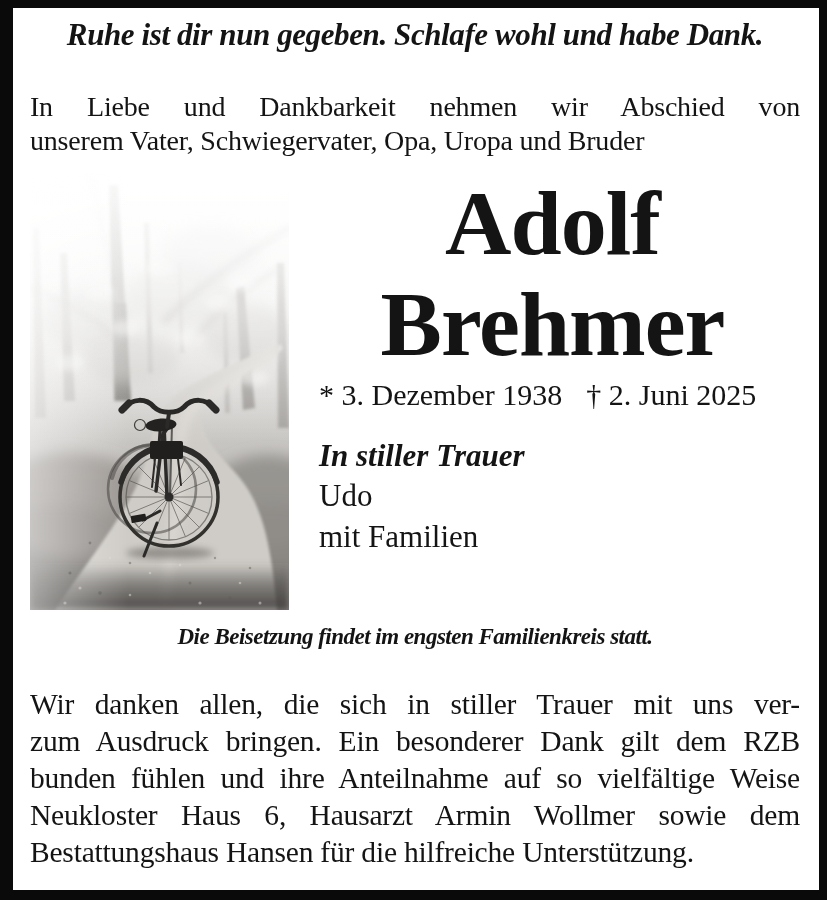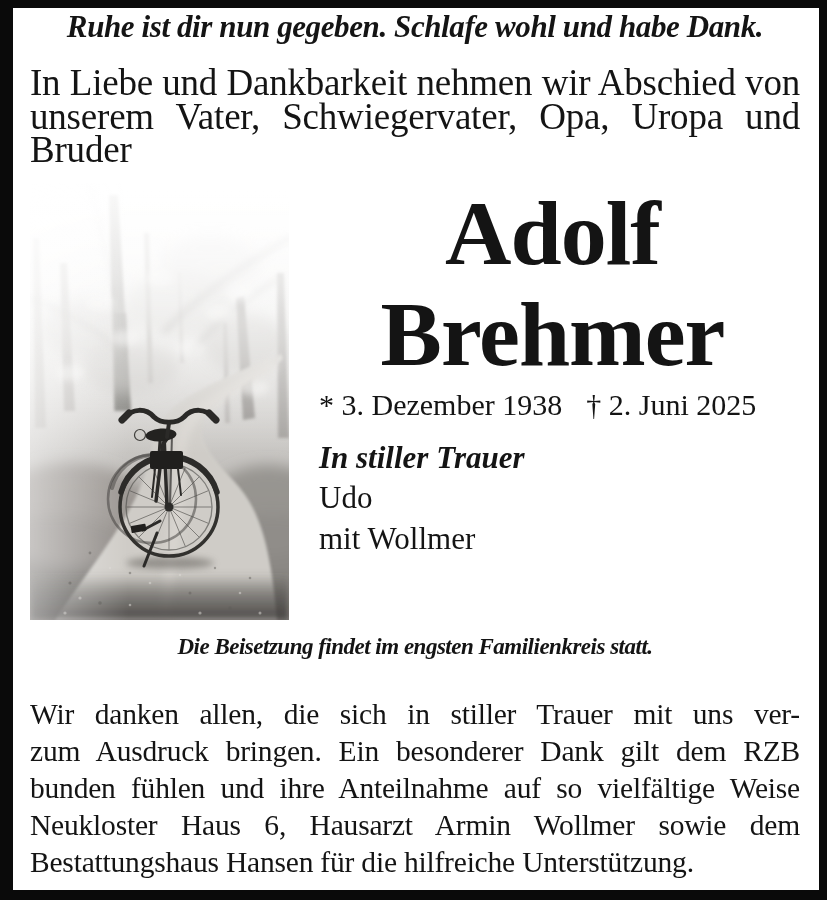--- a/index.html
+++ b/index.html
@@ -10,43 +10,43 @@
     background:#ffffff;
     border:8px solid #0a0a0a;
     border-left-width:13px;
     border-bottom-width:10px;
     padding:0 19px 0 17px;
     font-family:"Liberation Serif","DejaVu Serif",serif;
     color:#141414;
     overflow:hidden;
   }
   .epigraph{
-    margin-top:0;
+    margin-top:8px;
     font-size:31px;line-height:38px;
     font-weight:bold;font-style:italic;
     text-align:center;white-space:nowrap;
     letter-spacing:-0.4px;
   }
-  .intro{margin-top:20px;font-size:37px;line-height:33.5px;letter-spacing:-0.2px;}
+  .intro{margin-top:36px;font-size:28px;line-height:33.5px;letter-spacing:-0.2px;}
   .jline{text-align:justify;text-align-last:justify;}
   .jline.last{text-align-last:left;}
   .columns{display:flex;margin-top:16px;height:437px;}
   .photo{width:259px;height:437px;flex:none;}
   .photo svg{display:block;}
   .rightcol{flex:1;margin-left:16px;min-width:0;}
   .name{
     font-size:92px;line-height:101px;font-weight:bold;
     text-align:center;letter-spacing:-1px;white-space:nowrap;
   }
   .dates{
     display:flex;gap:24px;
     margin-top:2px;padding-left:14px;
     font-size:30px;line-height:36px;white-space:nowrap;
   }
-  .mourning{margin-top:16px;padding-left:14px;}
+  .mourning{margin-top:24px;padding-left:14px;}
   .mourn-head{font-size:31px;line-height:38px;font-weight:bold;font-style:italic;}
   .mourner{font-size:31px;line-height:41px;}
   .burial{
     margin-top:8px;
     font-size:23px;line-height:37px;
     font-weight:bold;font-style:italic;
     text-align:center;white-space:nowrap;
     letter-spacing:-0.5px;
   }
   .thanks{margin-top:31px;font-size:29.5px;line-height:37px;letter-spacing:-0.2px;}
@@ -219,21 +219,21 @@
         <div>Adolf</div>
         <div>Brehmer</div>
       </div>
       <div class="dates">
         <span>* 3. Dezember 1938</span>
         <span>† 2. Juni 2025</span>
       </div>
       <div class="mourning">
         <div class="mourn-head">In stiller Trauer</div>
         <div class="mourner">Udo</div>
-        <div class="mourner">mit Wollmer</div>
+        <div class="mourner">mit Familien</div>
       </div>
     </div>
   </div>
 
   <div class="burial">Die Beisetzung findet im engsten Familienkreis statt.</div>
 
   <div class="thanks">
     <div class="jline">Wir danken allen, die sich in stiller Trauer mit uns ver-</div>
     <div class="jline">zum Ausdruck bringen. Ein besonderer Dank gilt dem RZB</div>
     <div class="jline">bunden fühlen und ihre Anteilnahme auf so vielfältige Weise</div>

